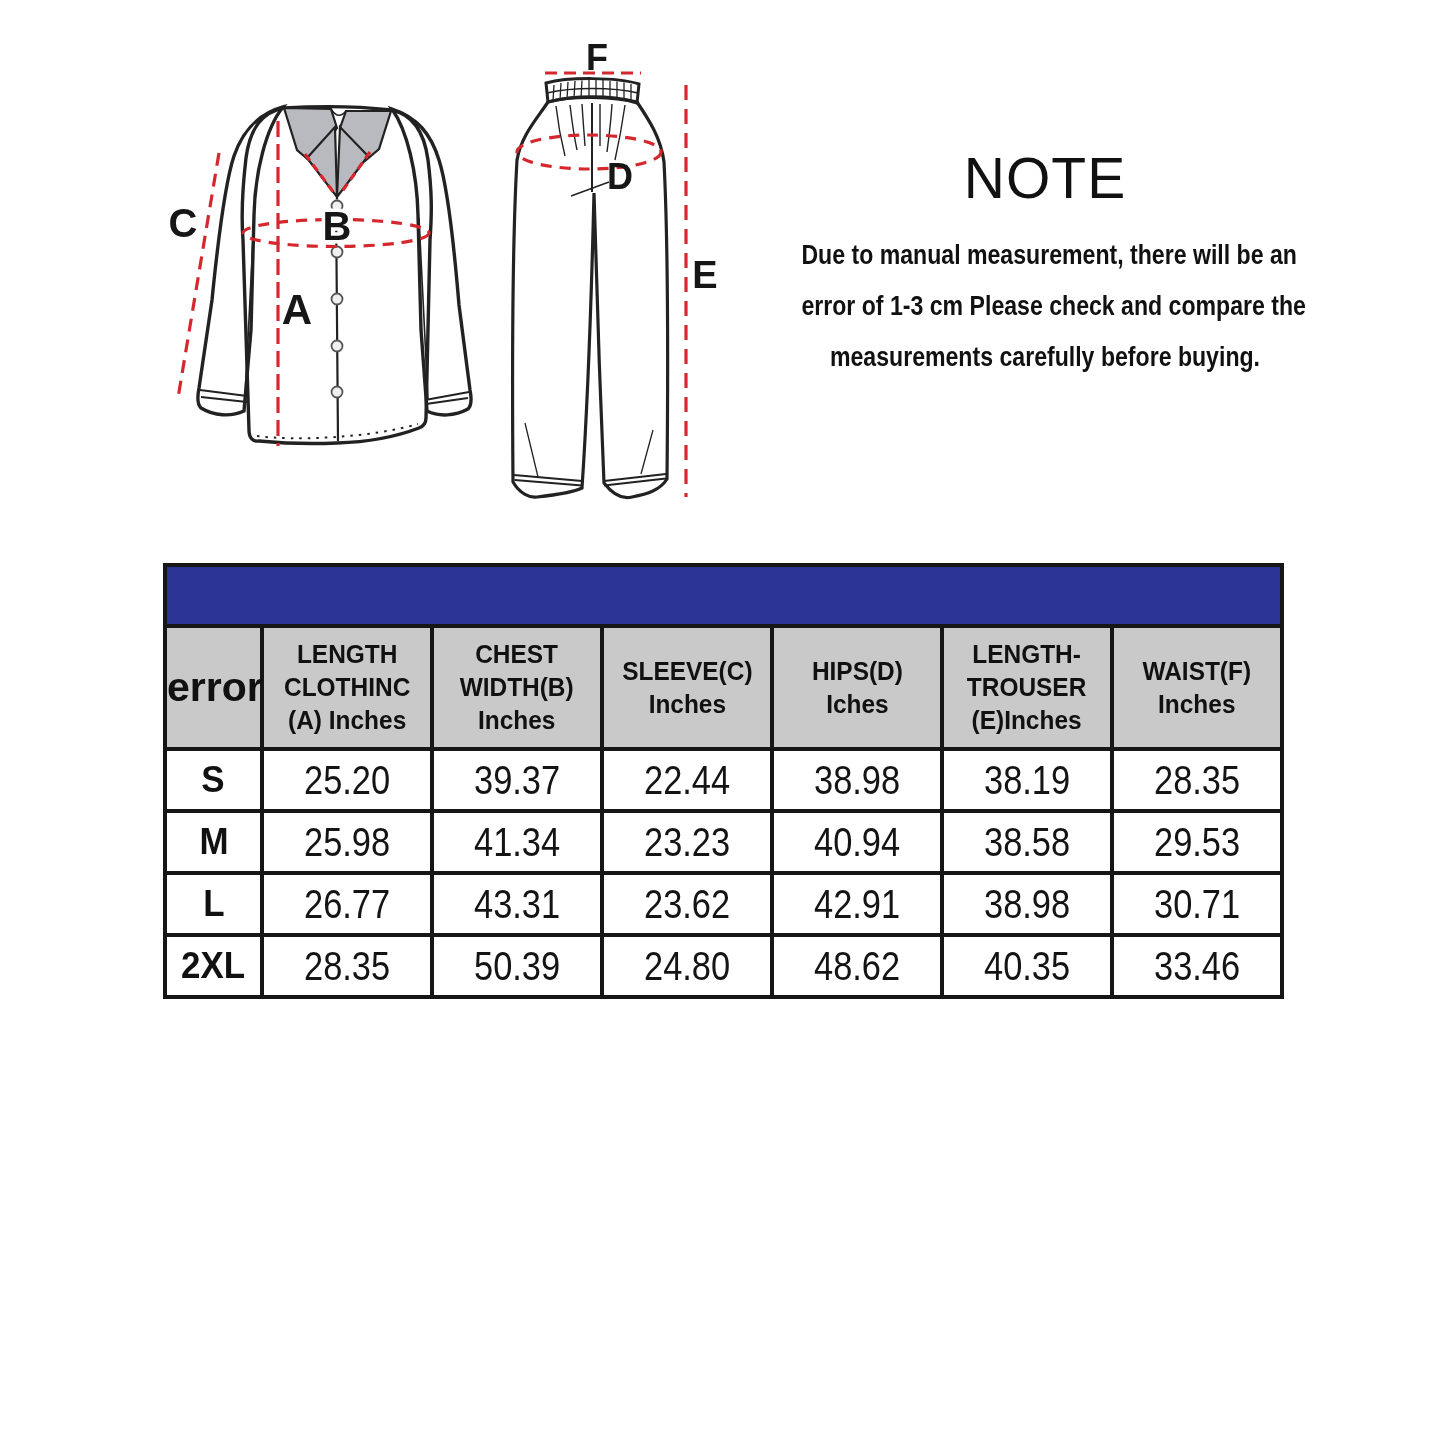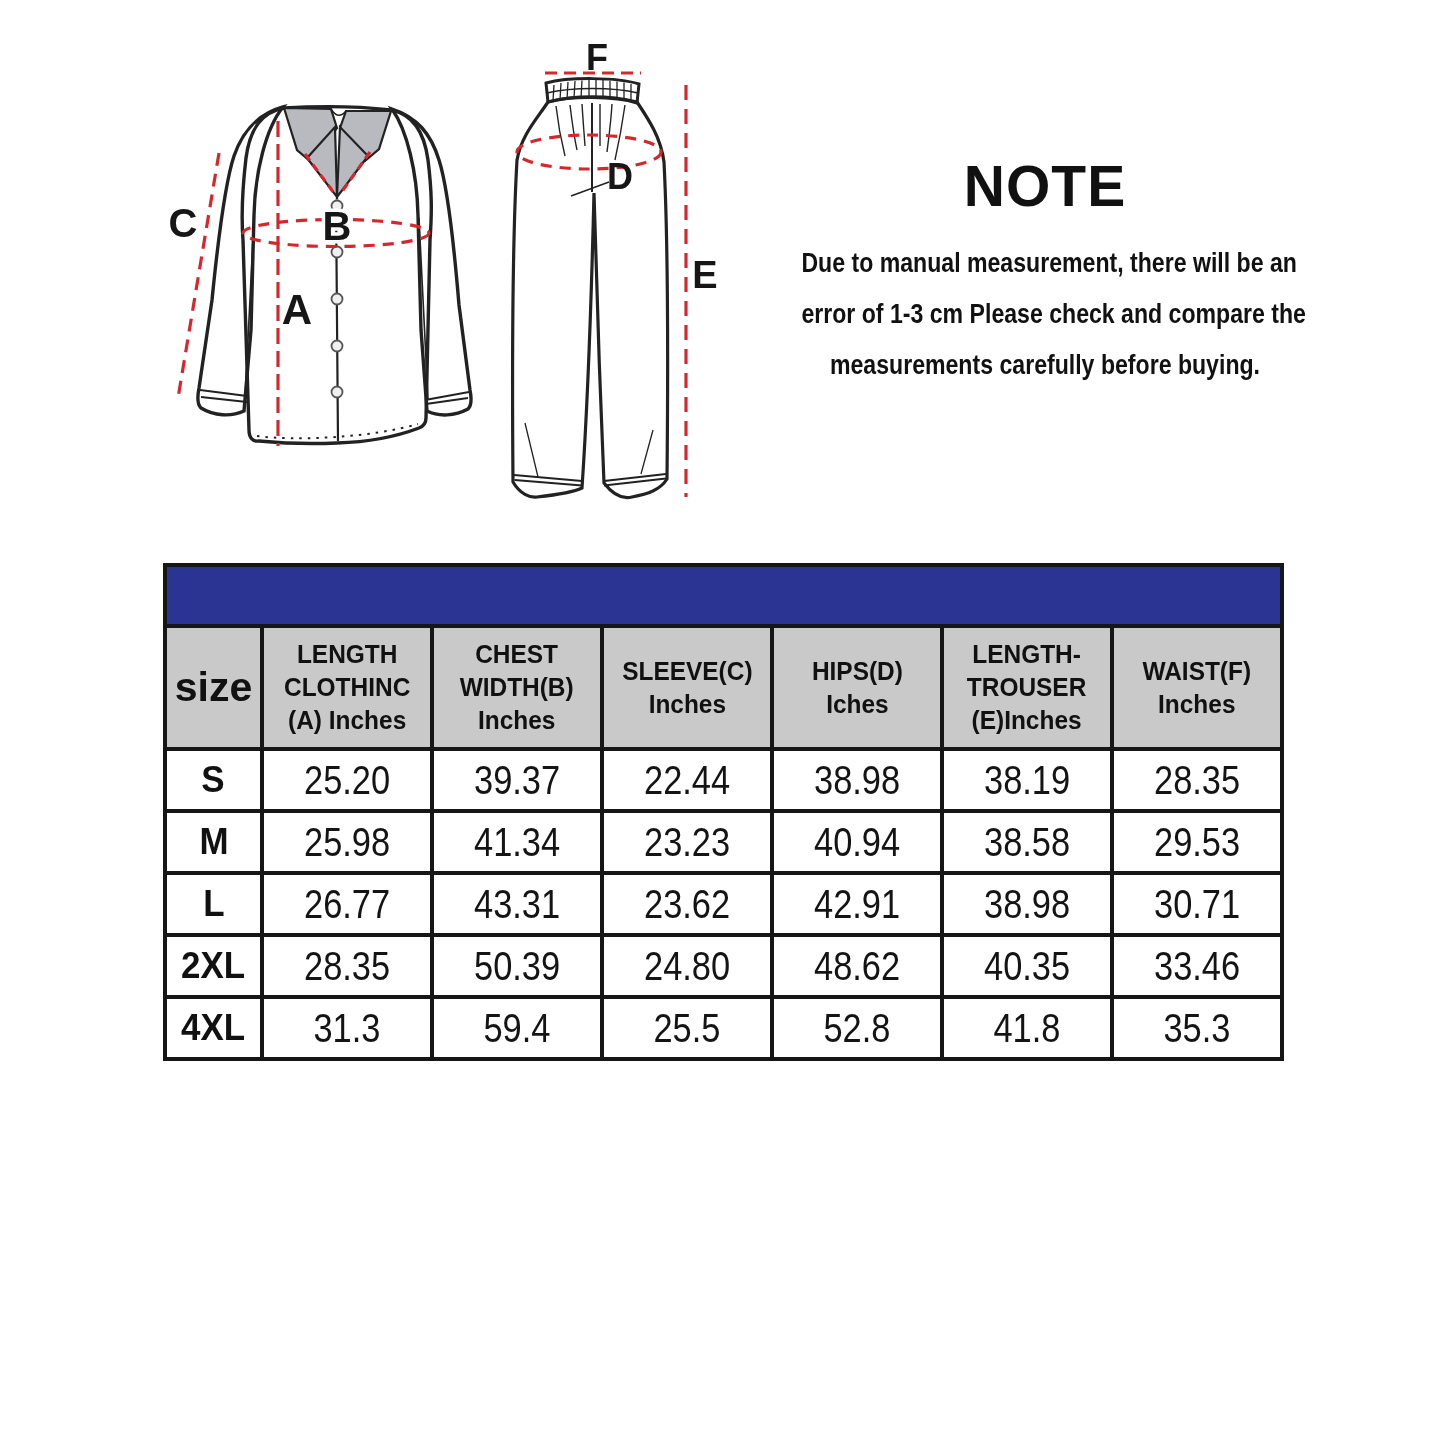--- a/index.html
+++ b/index.html
@@ -6,21 +6,21 @@
   .canvas{position:relative;width:1445px;height:1445px;background:#ffffff;overflow:hidden;
           font-family:"Liberation Sans","DejaVu Sans",sans-serif;color:#111;}
   svg{position:absolute;overflow:visible;}
   .diagram-stroke{fill:none;stroke:#222;}
   .measure{fill:none;stroke:var(--color-measure_red,#d5282e);stroke-width:3.2;}
   .collar{fill:var(--color-collar_gray,#b9bac0);stroke:#222;stroke-width:2.2;}
   .dlabel{font-family:"Liberation Sans","DejaVu Sans",sans-serif;font-weight:700;fill:#161616;}
 
   
   .note{position:absolute;left:755px;top:150px;width:580px;text-align:center;}
-  .note-title{font-size:57px;font-weight:700;letter-spacing:1px;line-height:1;margin:8px 0 22px 0;text-align:center;}
+  .note-title{font-size:57px;font-weight:400;letter-spacing:1px;line-height:1;margin:0 0 22px 0;text-align:center;}
   .note-line{font-size:27.5px;font-weight:700;line-height:51px;white-space:nowrap;
              transform:scaleX(.84);transform-origin:center;}
 
   
   table.size-table{position:absolute;left:163px;top:563px;width:1117px;
                    border-collapse:collapse;table-layout:fixed;}
   .size-table td,.size-table th{border:4px solid #161616;padding:0;text-align:center;vertical-align:middle;}
   .banner-cell{height:57px;background:var(--color-banner_blue,#2c3493);}
   .size-table th{background:var(--color-header_gray,#c9c9ca);height:119px;font-weight:700;}
   .hd-t{display:inline-block;white-space:pre-line;font-size:26px;font-weight:700;line-height:33px;transform:scaleX(.94);}
@@ -115,21 +115,21 @@
         <col style="width:170px">
       <col style="width:170px">
         <col style="width:170px">
         <col style="width:170px">
     </colgroup>
     <thead>
       <tr>
         <td class="banner-cell" colspan="7"></td>
       </tr>
       <tr>
-        <th><span class="size-hd-t">size</span></th>
+        <th><span class="size-hd-t">error</span></th>
         <th><span class="hd-t">LENGTH
 CLOTHINC
 (A) Inches</span></th>
         <th><span class="hd-t">CHEST
 WIDTH(B)
 Inches</span></th>
         <th><span class="hd-t">SLEEVE(C)
 Inches</span></th>
         <th><span class="hd-t">HIPS(D)
 Iches</span></th>
@@ -170,25 +170,16 @@
       </tr>
       <tr>
         <td><span class="sz-t">2XL</span></td>
         <td><span class="cnd">28.35</span></td>
         <td><span class="cnd">50.39</span></td>
         <td><span class="cnd">24.80</span></td>
         <td><span class="cnd">48.62</span></td>
         <td><span class="cnd">40.35</span></td>
         <td><span class="cnd">33.46</span></td>
       </tr>
-      <tr>
-        <td><span class="sz-t">4XL</span></td>
-        <td><span class="cnd">31.3</span></td>
-        <td><span class="cnd">59.4</span></td>
-        <td><span class="cnd">25.5</span></td>
-        <td><span class="cnd">52.8</span></td>
-        <td><span class="cnd">41.8</span></td>
-        <td><span class="cnd">35.3</span></td>
-      </tr>
     </tbody>
   </table>
 
 </div>
 
 </body></html>

